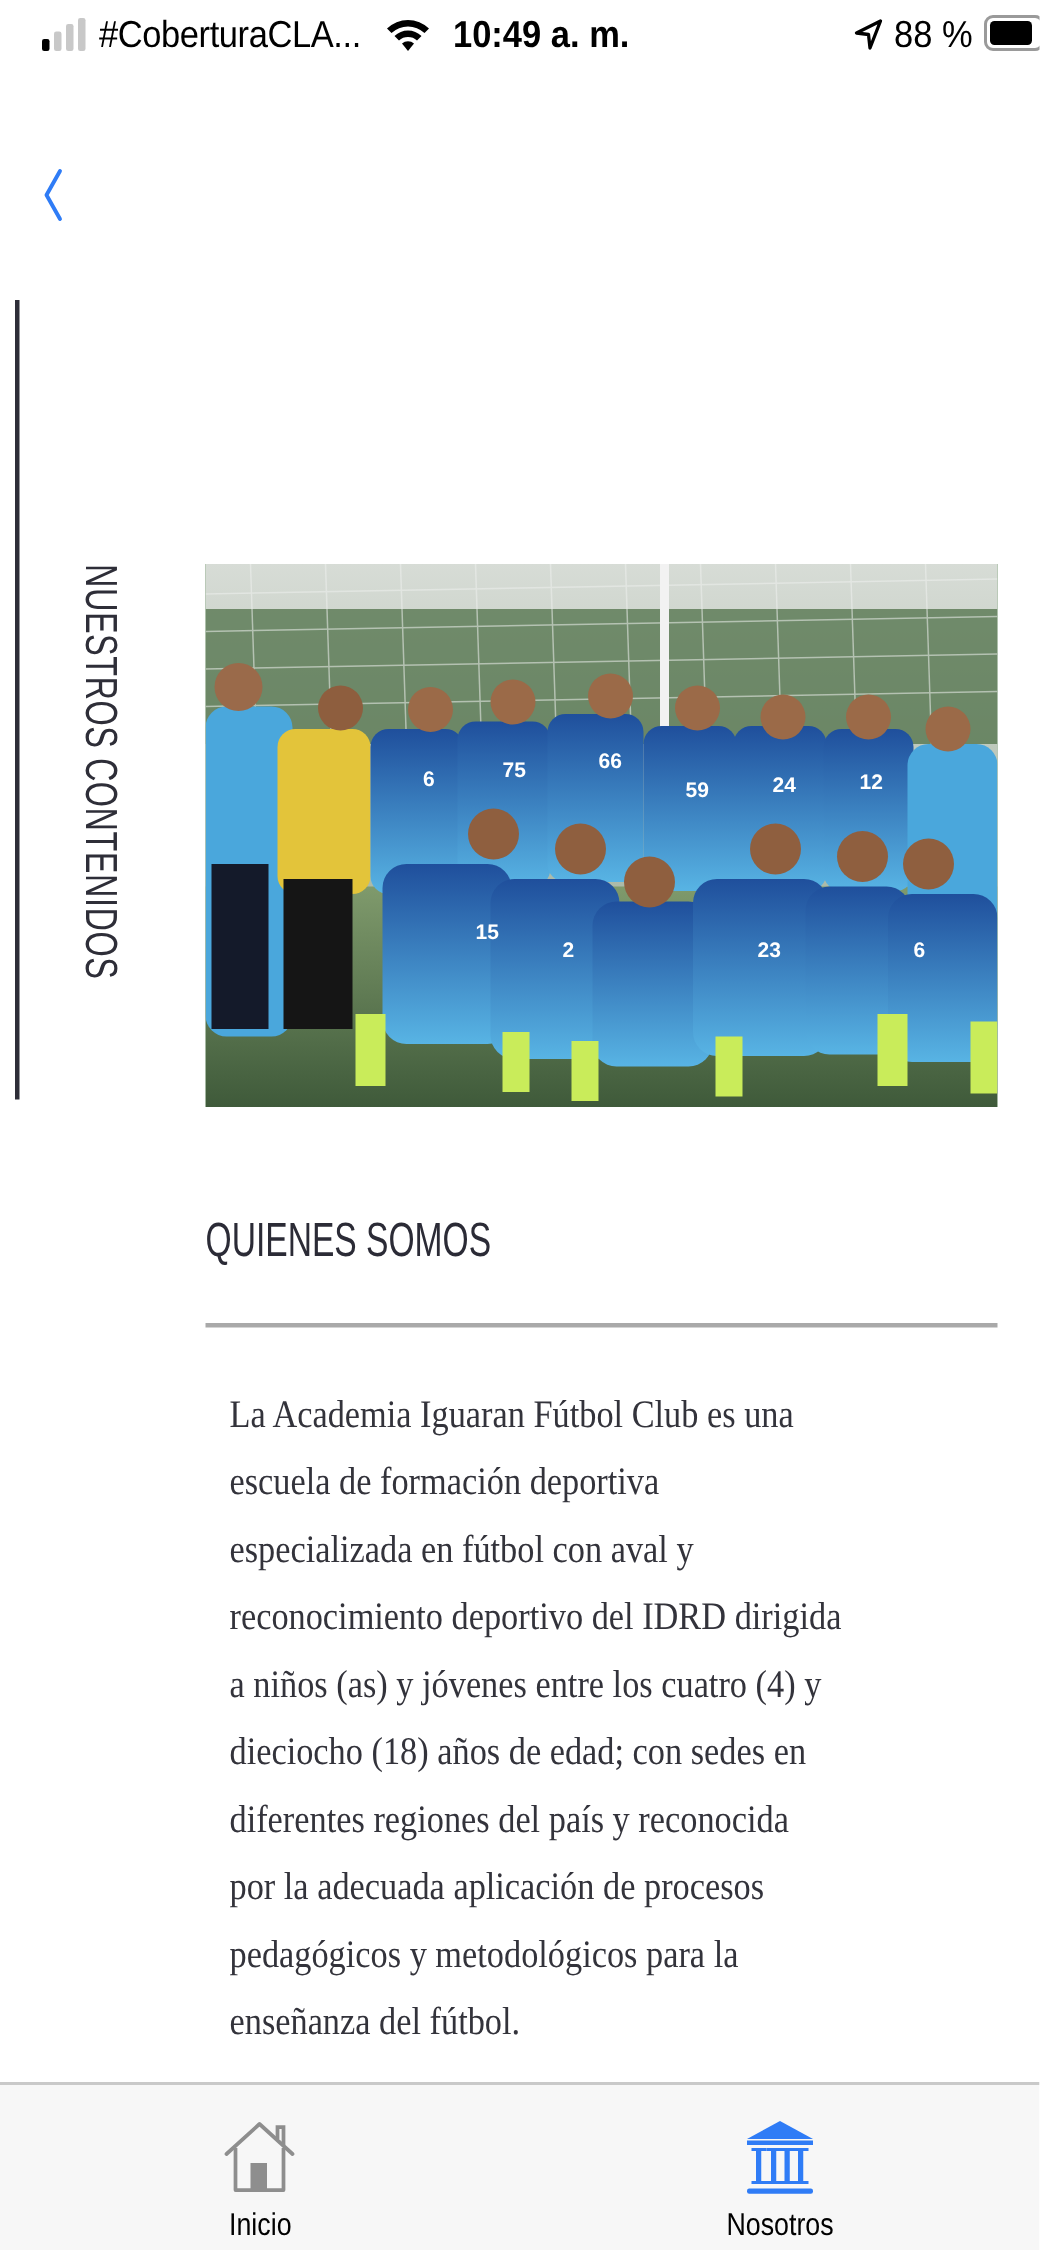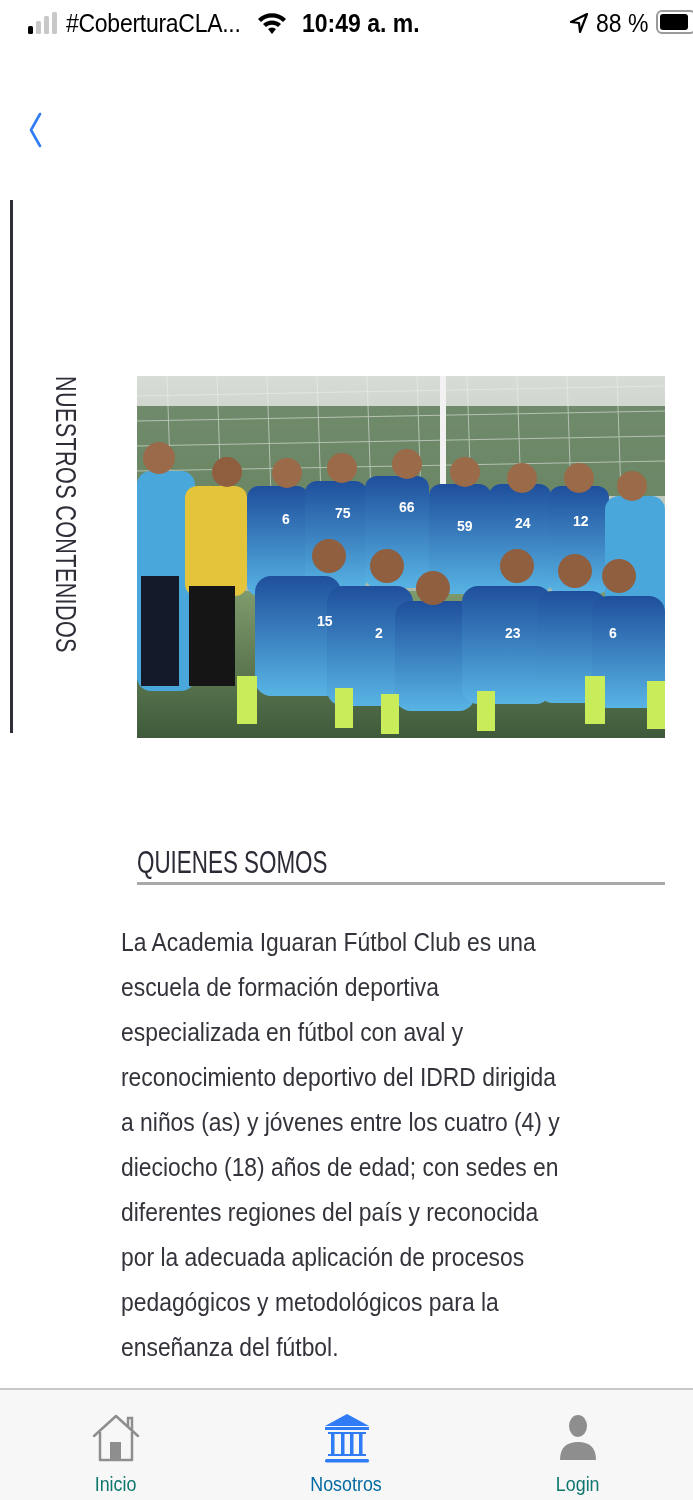--- a/index.html
+++ b/index.html
@@ -27,35 +27,35 @@
   .vertical-rule { position: absolute; left: 10px; top: 200px; width: 3px; height: 533px; background: #2e2e38; }
   .vertical-title { position: absolute; left: 48px; top: 376px; width: 36px; height: 358px; }
   .vertical-title span { position: absolute; left: 0; top: 0; width: 358px; height: 36px; transform-origin: 0 0; transform: translate(36px, 0) rotate(90deg); font-family: "Liberation Sans Narrow", "Liberation Sans", sans-serif; font-size: 30px; line-height: 36px; color: #2e2e38; letter-spacing: 0.5px; white-space: nowrap; display: block; text-transform: uppercase; }
   .vertical-title span .squeeze { display: inline-block; transform: scaleX(0.72); transform-origin: left center; }
 
   
   .team-photo { position: absolute; left: 137px; top: 376px; width: 528px; height: 362px; overflow: hidden; background: #6f8f6a; }
   .team-photo svg { display: block; width: 100%; height: 100%; }
 
   
-  .section-title { position: absolute; left: 137px; top: 808px; font-size: 32px; color: #2b2b36; white-space: nowrap; margin-top: 36px; }
+  .section-title { position: absolute; left: 137px; top: 808px; font-size: 32px; color: #2b2b36; white-space: nowrap; }
   .section-title .squeeze { display: inline-block; transform: scaleX(0.7); transform-origin: left center; }
   .section-divider { position: absolute; left: 137px; top: 882px; width: 528px; height: 3px; background: #a9a9a9; }
 
   
-  .body-text { position: absolute; left: 121px; top: 920px; width: 540px; font-family: Liberation Sans, sans-serif; font-size: 26px; line-height: 45px; color: #33333b; }
+  .body-text { position: absolute; left: 153px; top: 920px; width: 540px; font-family: Liberation Serif, serif; font-size: 26px; line-height: 45px; color: #33333b; }
   .body-text .line { display: block; white-space: nowrap; transform: scaleX(0.88); transform-origin: left center; }
 
   
   .tab-bar { position: absolute; left: 0; top: 1388px; width: 693px; height: 112px; background: #f7f7f7; border-top: 2px solid #c9c9c9; display: flex; }
   .tab { flex: 1; position: relative; cursor: pointer; }
   .tab .icon { position: absolute; left: 50%; top: 22px; width: 52px; height: 52px; transform: translateX(-50%); }
-  .tab .label { position: absolute; left: 0; right: 0; top: 82px; text-align: center; font-size: 21px; color: #0f766e; white-space: nowrap; }
+  .tab .label { position: absolute; left: 0; right: 0; top: 82px; text-align: center; font-size: 21px; color: #000000; white-space: nowrap; }
   .tab .label .squeeze { display: inline-block; transform: scaleX(0.85); }
-  .tab.active .label { color: #0369a1; }
+  .tab.active .label { color: #000000; }
 </style>
 </head>
 <body>
 
 <div class="status-bar">
   <div class="signal">
     <span class="on" style="left:0;height:8px;"></span>
     <span style="left:8px;height:13px;"></span>
     <span style="left:16px;height:18px;"></span>
     <span style="left:24px;height:22px;"></span>
@@ -231,20 +231,13 @@
         <rect x="7" y="20" width="10" height="2"></rect>
           <rect x="17" y="20" width="10" height="2"></rect>
         <rect x="26" y="20" width="10" height="2"></rect>
           <rect x="35" y="20" width="10" height="2"></rect>
         <rect x="7" y="42" width="38" height="2"></rect>
       </g>
       <rect x="4" y="47" width="44" height="3.5" rx="1.5" fill="#2f7cf6"></rect>
     </svg>
     <div class="label"><span class="squeeze">Nosotros</span></div>
   </div>
-  <div class="tab">
-    <svg class="icon" viewBox="0 0 52 52">
-      <ellipse cx="26" cy="14" rx="9" ry="11" fill="#8e8e8e"></ellipse>
-      <path d="M8 48 Q8 30 26 30 Q44 30 44 48 Z" fill="#8e8e8e"></path>
-    </svg>
-    <div class="label"><span class="squeeze">Login</span></div>
-  </div>
 </nav>
 
 </body></html>

